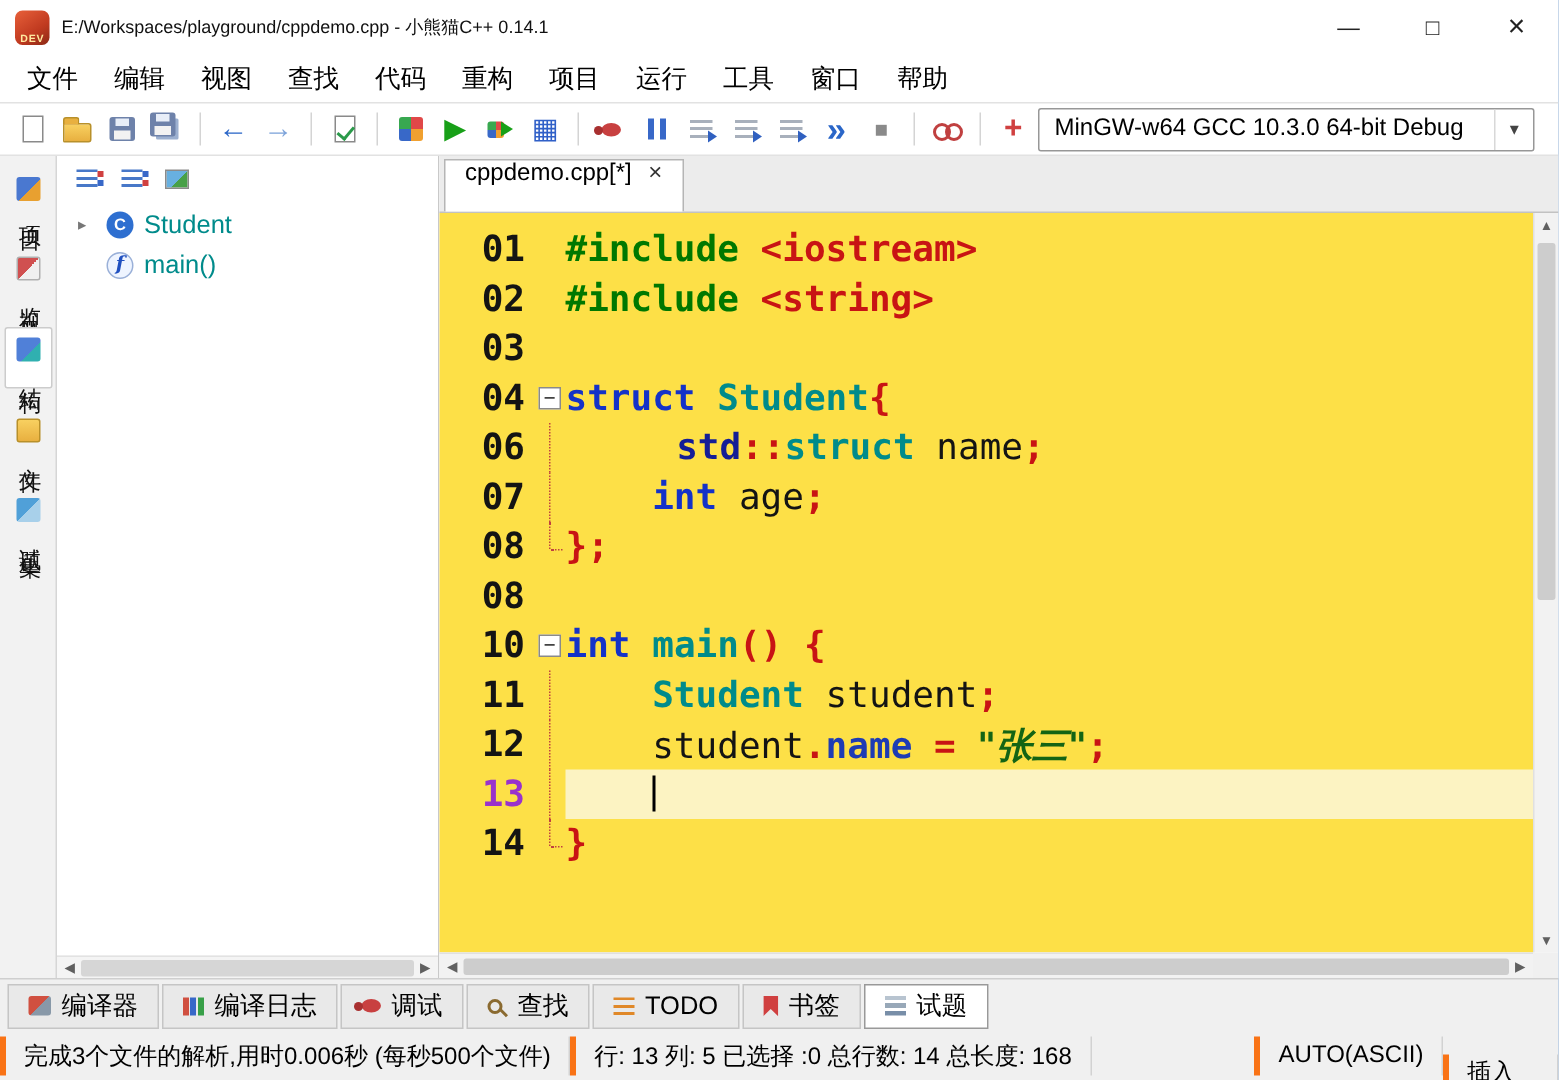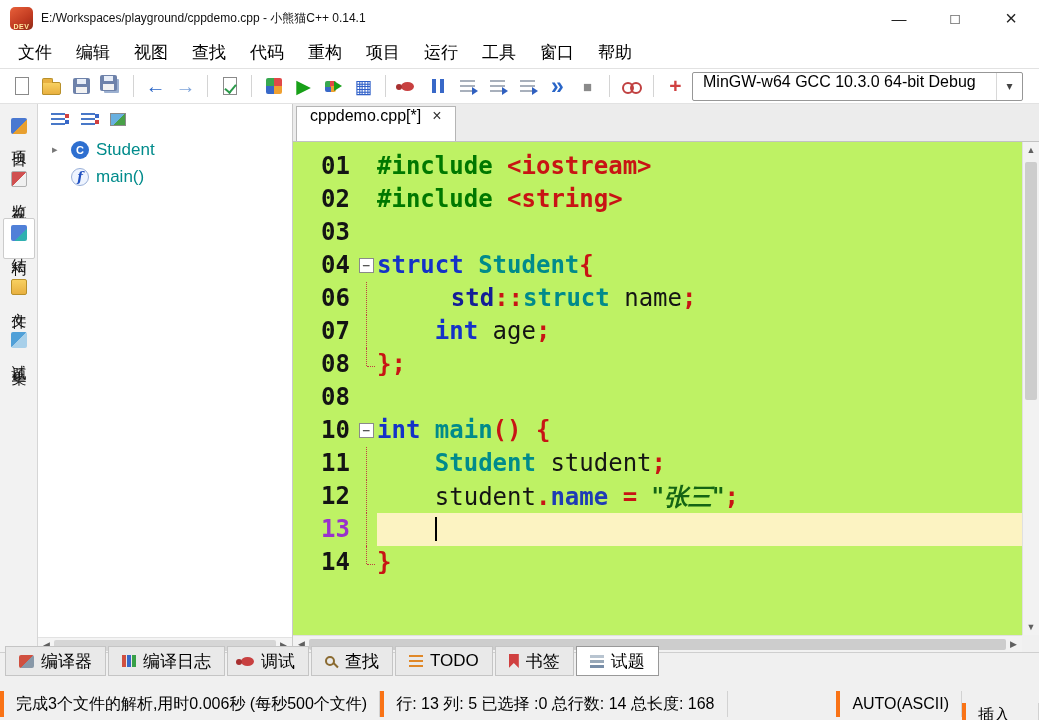--- a/index.html
+++ b/index.html
@@ -67,21 +67,21 @@
   .ti-step { width:15px; height:13px; position:relative;
     background:repeating-linear-gradient(to bottom,#a8b0bc 0 2px,transparent 2px 5px); }
   .ti-step::after { content:""; position:absolute; right:-3px; bottom:-2px;
     border-left:6px solid #3060c0; border-top:4px solid transparent; border-bottom:4px solid transparent; }
   .ti-watch { width:20px; height:9px; position:relative; }
   .ti-watch::before,.ti-watch::after { content:""; position:absolute; top:0; width:8px; height:8px;
     border:2px solid #c04040; border-radius:50%; }
   .ti-watch::before { left:0; } .ti-watch::after { right:0; }
   .compiler-select { margin-left:auto; margin-right:8px; width:372px; height:29px;
     border:1px solid #979797; border-radius:2px; background:#fff;
-    display:flex; padding:0 0 0 10px; font-size:16px; }
+    display:flex; align-items:center; padding:0 0 0 10px; font-size:16px; }
   .dd-arrow { margin-left:auto; width:26px; height:100%; display:flex; align-items:center;
     justify-content:center; color:#444; font-size:12px; border-left:1px solid #d8d8d8; }
   
   .side-strip { position:absolute; top:104px; left:0; width:38px; height:548px;
     background:#f2f2f2; border-right:1px solid #d6d6d6;
     display:flex; flex-direction:column; align-items:center; padding-top:8px; gap:14px; }
   .v-tab { display:flex; flex-direction:column; align-items:center; gap:5px; padding:6px 0; width:32px; }
   .v-tab.active { background:#ffffff; border:1px solid #cccccc; border-radius:2px; }
   .v-label { writing-mode:vertical-rl; text-orientation:upright; font-size:15px; letter-spacing:3px; color:#111; }
   .v-icon { width:16px; height:16px; border-radius:2px; flex:none; }
@@ -118,21 +118,21 @@
   .lp-thumb { flex:1; height:11px; background:#d6d6d6; border-radius:2px; margin:0 1px; }
   
   .editor { position:absolute; top:104px; left:293px; width:746px; height:548px; background:#fff; }
   .tabbar { height:38px; background:#ececec; border-bottom:1px solid #c2c2c2;
     display:flex; align-items:flex-end; padding-left:3px; }
   .etab { height:35px; background:#fff; border:1px solid #b5b5b5; border-bottom:none;
     display:flex; align-items:flex-start; padding:0 13px; gap:11px; font-size:16px; }
   .etab-close { color:#333; font-size:16px; }
   .code-wrap { position:absolute; top:38px; left:0; right:17px; bottom:17px; overflow:hidden;
     font-family:"DejaVu Sans Mono","Liberation Mono",monospace; font-size:24px; line-height:33px;
-    padding-top:8px; background:#bef264; }
+    padding-top:8px; background:#fde047; }
   .cline { display:flex; height:33px; }
   .gut { width:64px; text-align:right; padding-right:7px; font-weight:bold; color:#141414; flex:none; }
   .cline.current .gut { color:#9932cc; }
   .fold { width:20px; flex:none; position:relative; }
   .fbox { position:absolute; left:2px; top:9px; width:15px; height:15px; border:1px solid #8a8a8a;
     background:#fff; color:#333; font-size:13px; line-height:13px; text-align:center; font-weight:normal; }
   .fguide { position:absolute; left:9px; top:0; bottom:0; border-left:1px dotted #c04040; }
   .fend { position:absolute; left:9px; top:0; height:18px; border-left:1px dotted #c04040; }
   .fend::after { content:""; position:absolute; left:0; top:18px; width:8px; border-top:1px dotted #c04040; }
   .txt { white-space:pre; flex:1; }
@@ -156,21 +156,21 @@
   .vs-thumb { position:absolute; top:20px; left:2px; right:2px; height:238px;
     background:#cdcdcd; border-radius:2px; }
   .hscroll { position:absolute; left:0; right:17px; bottom:0; height:17px;
     background:#f2f2f2; border-top:1px solid #e0e0e0; display:flex; align-items:center;
     justify-content:space-between; padding:0 2px; }
   .hs-thumb { flex:1; height:11px; background:#cdcdcd; border-radius:2px; margin:0 1px; }
   .sb-corner { position:absolute; right:0; bottom:0; width:17px; height:17px; background:#f0f0f0; }
   
   .bottom-tabs { position:absolute; left:0; top:652px; width:100%; height:36px;
     background:#f0f0f0; border-top:1px solid #cfcfcf;
-    display:flex; align-items:flex-end; padding:12px 5px; gap:2px; }
+    display:flex; align-items:center; padding:12px 5px; gap:2px; }
   .btab { height:30px; display:flex; align-items:center; gap:7px; padding:0 13px;
     border:1px solid #c5c5c5; background:#e9e9e9; font-size:17px; }
   .btab.active { background:#ffffff; border-color:#999; }
   .bi-compiler { width:15px; height:13px; border-radius:2px;
     background:linear-gradient(135deg,#d05040 50%,#8898a8 50%); }
   .bi-log { width:14px; height:12px;
     background:linear-gradient(to right,#d05040 0 4px,transparent 4px 5px,#3868c8 5px 9px,transparent 9px 10px,#38a048 10px 14px); }
   .bi-search { width:10px; height:10px; border:2px solid #8a6a30; border-radius:50%; position:relative; margin-right:3px; }
   .bi-search::after { content:""; position:absolute; width:7px; height:2px; background:#8a6a30;
     transform:rotate(45deg); right:-6px; bottom:-2px; }

